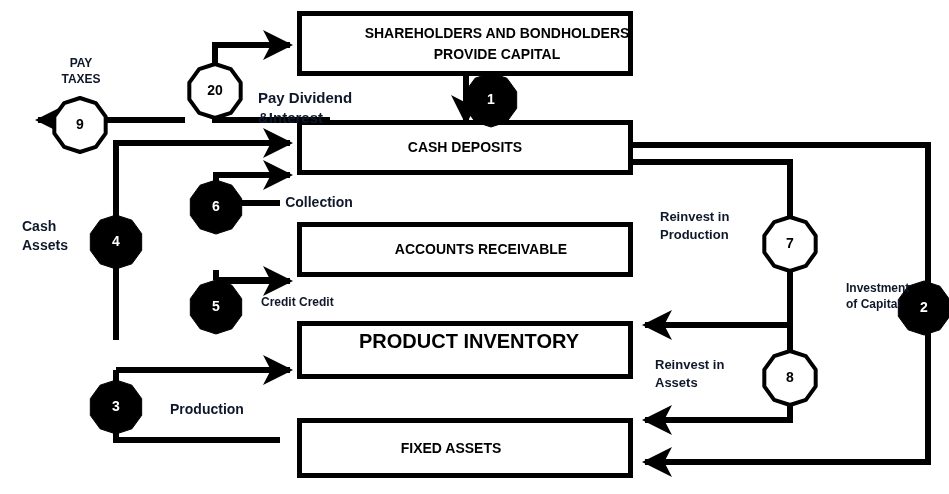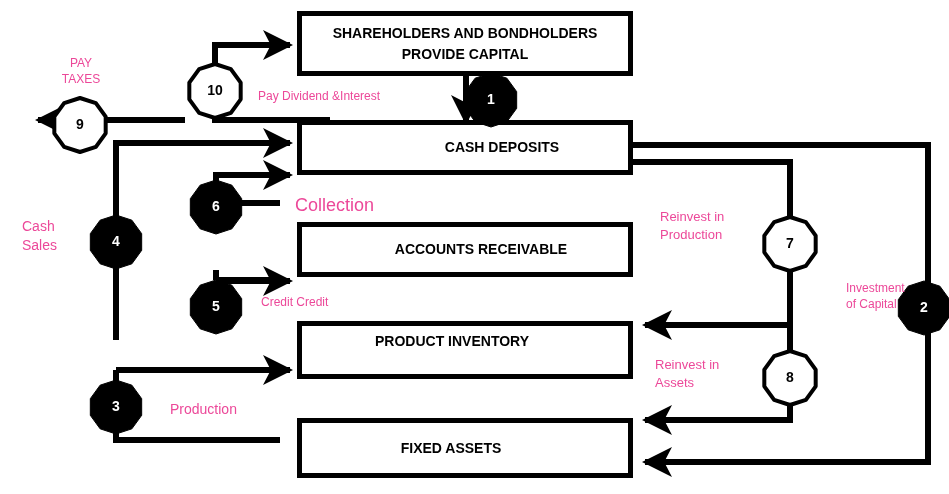--- a/index.html
+++ b/index.html
@@ -15,22 +15,22 @@
     position:absolute;
     font-weight:bold;
     color:#000;
     text-align:center;
     white-space:pre-line;
     line-height:1.45;
     pointer-events:none;
   }
   .annot{
     position:absolute;
-    font-weight:normal;
-    color:#ec4899;
+    font-weight:bold;
+    color:#0f172a;
     white-space:pre-line;
     line-height:1.35;
   }
   .nodenum{
     position:absolute;
     font-weight:bold;
     text-align:center;
     font-size:14px;
   }
   .nodenum.dark{color:#ffffff;}
@@ -77,46 +77,46 @@
         <polygon points="216.00,280.00 231.87,285.16 241.68,298.66 241.68,315.34 231.87,328.84 216.00,334.00 200.13,328.84 190.32,315.34 190.32,298.66 200.13,285.16" fill="#000000" stroke="#000000" stroke-width="1" stroke-linejoin="round"></polygon>
         <polygon points="216.00,180.00 231.87,185.16 241.68,198.66 241.68,215.34 231.87,228.84 216.00,234.00 200.13,228.84 190.32,215.34 190.32,198.66 200.13,185.16" fill="#000000" stroke="#000000" stroke-width="1" stroke-linejoin="round"></polygon>
         <polygon points="790.00,217.00 805.87,222.16 815.68,235.66 815.68,252.34 805.87,265.84 790.00,271.00 774.13,265.84 764.32,252.34 764.32,235.66 774.13,222.16" fill="#ffffff" stroke="#000000" stroke-width="4" stroke-linejoin="round"></polygon>
         <polygon points="790.00,351.00 805.87,356.16 815.68,369.66 815.68,386.34 805.87,399.84 790.00,405.00 774.13,399.84 764.32,386.34 764.32,369.66 774.13,356.16" fill="#ffffff" stroke="#000000" stroke-width="4" stroke-linejoin="round"></polygon>
         <polygon points="80.00,98.00 95.87,103.16 105.68,116.66 105.68,133.34 95.87,146.84 80.00,152.00 64.13,146.84 54.32,133.34 54.32,116.66 64.13,103.16" fill="#ffffff" stroke="#000000" stroke-width="4" stroke-linejoin="round"></polygon>
         <polygon points="215.00,64.00 230.87,69.16 240.68,82.66 240.68,99.34 230.87,112.84 215.00,118.00 199.13,112.84 189.32,99.34 189.32,82.66 199.13,69.16" fill="#ffffff" stroke="#000000" stroke-width="4" stroke-linejoin="round"></polygon>
       </g>
   </svg>
 
   <div id="boxlabels">
-      <div class="boxlabel" style="left: 297px; top: 11px; width: 336px; height: 65px; display: flex; align-items: center; justify-content: center; font-size: 14px;">SHAREHOLDERS AND BONDHOLDERS
+      <div class="boxlabel" style="left: 297px; top: 11px; width: 336px; height: 65px; display: flex; align-items: center; justify-content: center; font-size: 14px; padding-left: 32px;">SHAREHOLDERS AND BONDHOLDERS
 PROVIDE CAPITAL</div>
-      <div class="boxlabel" style="left: 297px; top: 120px; width: 336px; height: 55px; display: flex; align-items: center; justify-content: center; font-size: 14px; margin-left: 37px;">CASH DEPOSITS</div>
+      <div class="boxlabel" style="left: 297px; top: 120px; width: 336px; height: 55px; display: flex; align-items: center; justify-content: center; font-size: 14px;">CASH DEPOSITS</div>
       <div class="boxlabel" style="left: 297px; top: 222px; width: 336px; height: 55px; display: flex; align-items: center; justify-content: center; font-size: 14px; margin-left: 16px;">ACCOUNTS RECEIVABLE</div>
-      <div class="boxlabel" style="left: 284px; top: 321px; width: 336px; height: 40px; display: flex; align-items: center; justify-content: center; font-size: 14px;">PRODUCT INVENTORY</div>
+      <div class="boxlabel" style="left: 301px; top: 321px; width: 336px; height: 40px; display: flex; align-items: center; justify-content: center; font-size: 20px;">PRODUCT INVENTORY</div>
       <div class="boxlabel" style="left: 297px; top: 418px; width: 308px; height: 60px; display: flex; align-items: center; justify-content: center; font-size: 14px;">FIXED ASSETS</div>
     </div>
   <div id="nodelabels">
       <div class="nodenum dark" style="left: 464px; top: 91px; width: 54px;">1</div>
       <div class="nodenum dark" style="left: 897px; top: 299px; width: 54px;">2</div>
       <div class="nodenum dark" style="left: 89px; top: 398px; width: 54px;">3</div>
       <div class="nodenum dark" style="left: 89px; top: 233px; width: 54px;">4</div>
       <div class="nodenum dark" style="left: 189px; top: 298px; width: 54px;">5</div>
       <div class="nodenum dark" style="left: 189px; top: 198px; width: 54px;">6</div>
       <div class="nodenum light" style="left: 763px; top: 235px; width: 54px;">7</div>
       <div class="nodenum light" style="left: 763px; top: 369px; width: 54px;">8</div>
       <div class="nodenum light" style="left: 53px; top: 116px; width: 54px;">9</div>
-      <div class="nodenum light" style="left: 188px; top: 82px; width: 54px;">10</div>
+      <div class="nodenum light" style="left: 188px; top: 82px; width: 54px;">20</div>
     </div>
   <div id="annots">
       <div class="annot" style="left: 51px; top: 55px; width: 60px; text-align: center; font-size: 12px;">PAY
 TAXES</div>
-      <div class="annot" style="left: 258px; top: 88px; width: 160px; text-align: left; font-size: 12px;">Pay Dividend &amp;Interest</div>
+      <div class="annot" style="left: 258px; top: 88px; width: 160px; text-align: left; font-size: 15px;">Pay Dividend &amp;Interest</div>
       <div class="annot" style="left: 22px; top: 217px; width: 70px; text-align: left; font-size: 14px;">Cash
-Sales</div>
-      <div class="annot" style="left: 264px; top: 193px; width: 110px; text-align: right; font-size: 18px;">Collection</div>
+Assets</div>
+      <div class="annot" style="left: 264px; top: 193px; width: 110px; text-align: center; font-size: 14px;">Collection</div>
       <div class="annot" style="left: 261px; top: 294px; width: 110px; text-align: left; font-size: 12px;">Credit Credit</div>
       <div class="annot" style="left: 170px; top: 400px; width: 110px; text-align: left; font-size: 14px;">Production</div>
       <div class="annot" style="left: 660px; top: 208px; width: 110px; text-align: left; font-size: 13px;">Reinvest in
 Production</div>
       <div class="annot" style="left: 846px; top: 280px; width: 90px; text-align: left; font-size: 12px;">Investment
 of Capital</div>
       <div class="annot" style="left: 655px; top: 356px; width: 110px; text-align: left; font-size: 13px;">Reinvest in
 Assets</div>
     </div>
 </div>

